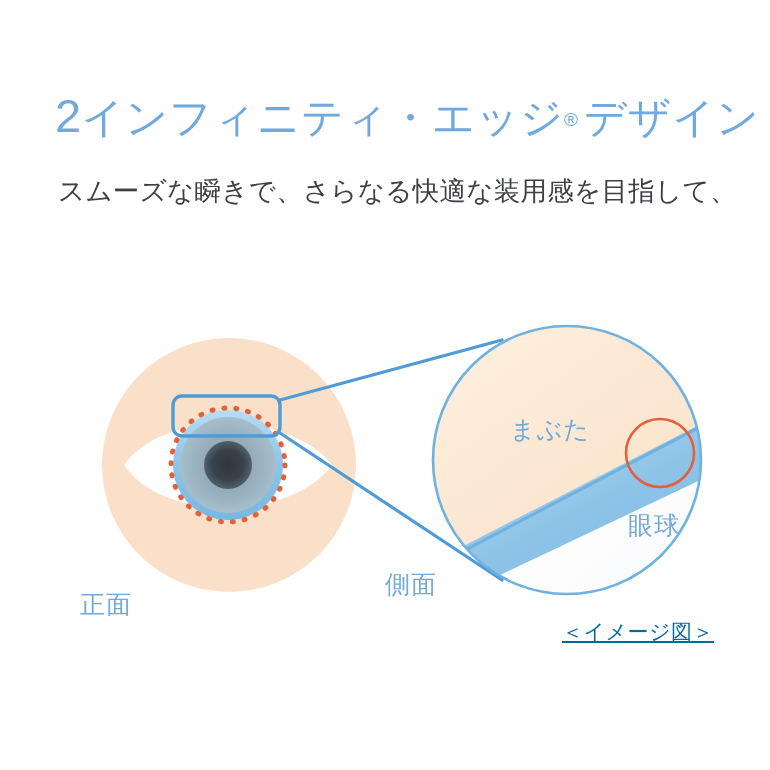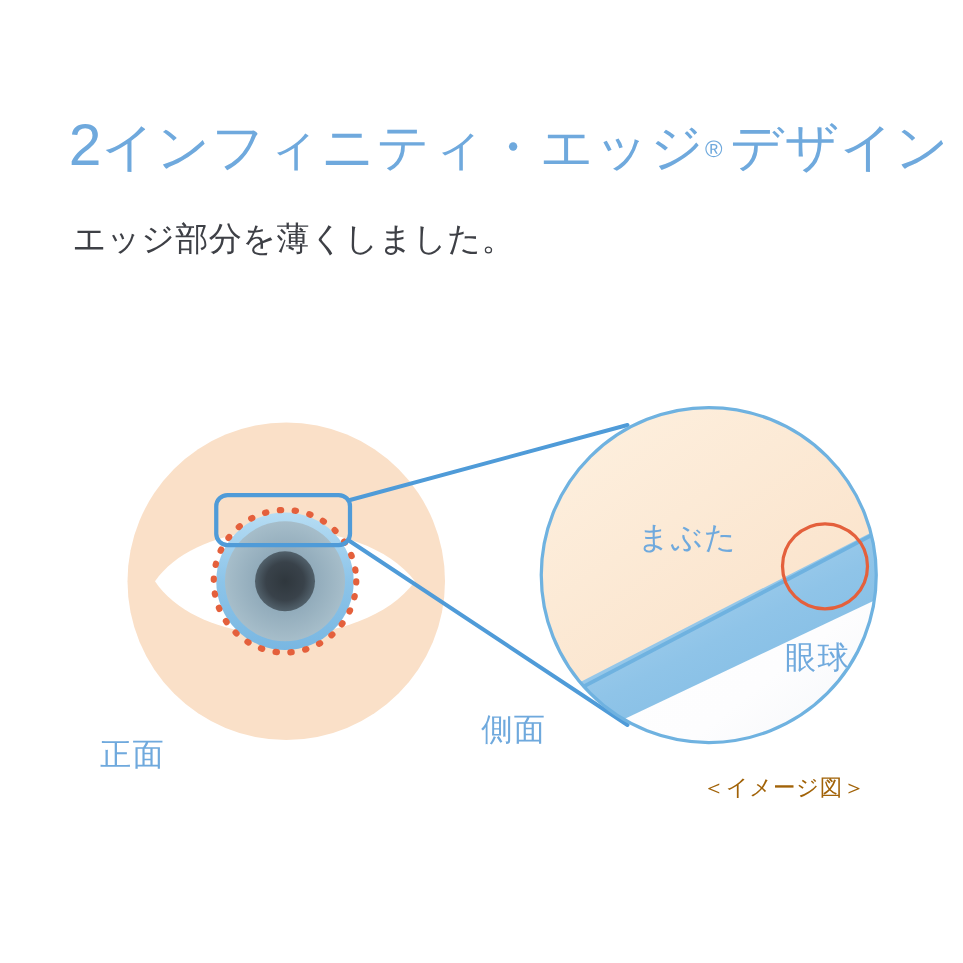--- a/index.html
+++ b/index.html
@@ -83,41 +83,42 @@
     line-height: 1;
     white-space: nowrap;
   }
   #label-front { left: 80px;  top: 592px; }
   #label-side  { left: 385px; top: 572px; font-family: Liberation Serif, serif; }
 
   #caption {
     position: absolute;
     left: 562px;
     top: 621px;
-    color: #a16207;
-    font-size: 18px;
+    color: #0369a1;
+    font-size: 21px;
     letter-spacing: 0.5px;
     line-height: 1;
     white-space: nowrap;
+    text-decoration: underline;
   }
 </style>
 </head>
 <body>
 
 <div id="page">
 
   <div id="heading">
     <span id="heading-number">2</span>
     <span>
       <span id="heading-text">インフィニティ・エッジ</span><span id="heading-reg">®</span><span id="heading-text-tail">デザイン</span>
     </span>
   </div>
 
   <div id="body-copy">
-    <div>エッジ部分を薄くしました。</div>
+    <div>スムーズな瞬きで、さらなる快適な装用感を目指して、</div>
   </div>
 
   <div id="figure">
     <svg id="figure-svg" width="770" height="370" viewBox="0 0 770 370" xmlns="http://www.w3.org/2000/svg">
       <defs>
 
         <radialGradient id="irisGrad" cx="50%" cy="50%" r="52%">
           <stop offset="0%" stop-color="#6f8896"></stop>
           <stop offset="42%" stop-color="#8fa9b9"></stop>
           <stop offset="100%" stop-color="#a8bfcb"></stop>

